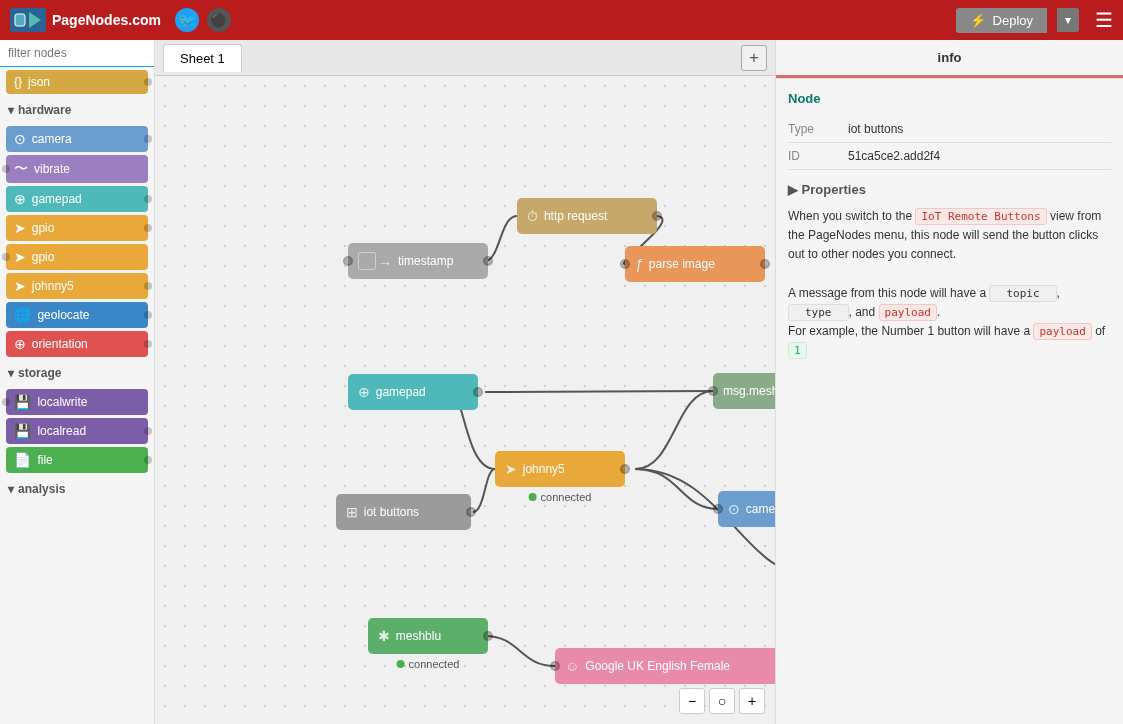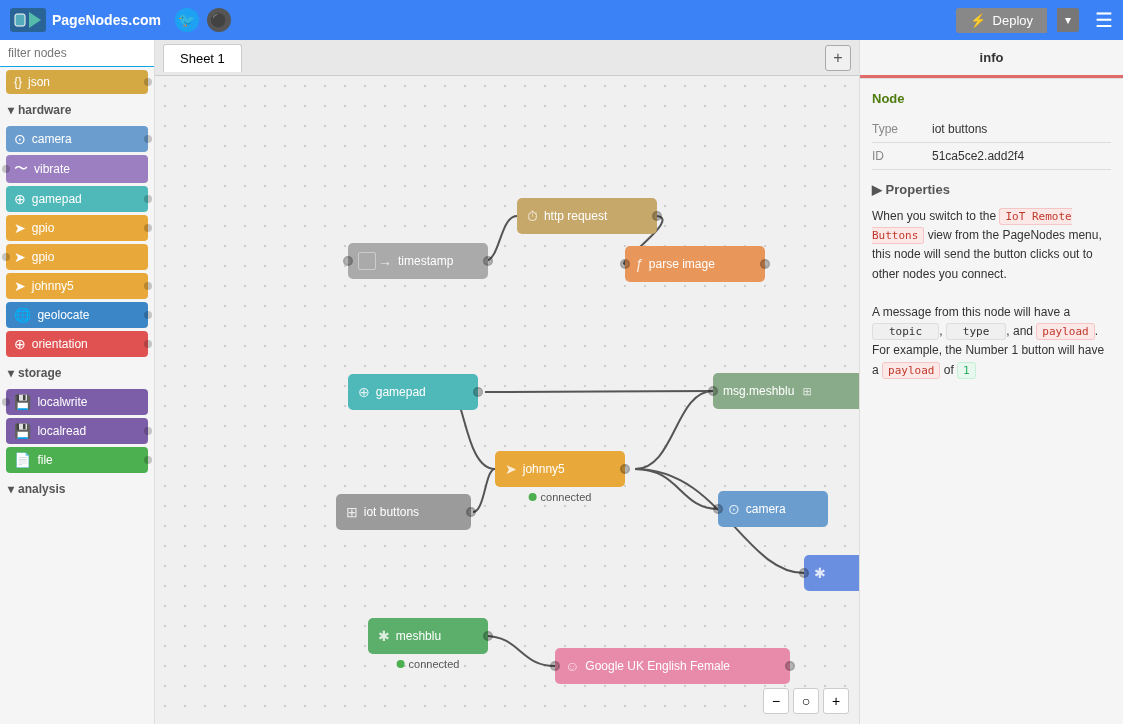--- a/index.html
+++ b/index.html
@@ -1,21 +1,21 @@
 <!DOCTYPE html>
 <html><head>
   <meta charset="utf-8">
   <style>
     * { box-sizing: border-box; margin: 0; padding: 0; }
     body { font-family: Arial, sans-serif; font-size: 13px; background: #f0f0f0; overflow: hidden; }
 
     
     #topbar {
       height: 40px;
-      background: #3b82f6;
+      background: #b91c1c;
       display: flex;
       align-items: center;
       padding: 0 10px;
       gap: 10px;
       color: white;
     }
     #topbar .logo { display: flex; align-items: center; gap: 6px; font-size: 14px; font-weight: bold; color: white; }
     #topbar .logo .logo-icon { width: 36px; height: 24px; background: #2a6496; border-radius: 3px; display: flex; align-items: center; justify-content: center; }
     #topbar .social-icons { display: flex; gap: 8px; margin-left: 4px; }
     #topbar .social-icon { width: 24px; height: 24px; border-radius: 50%; display: flex; align-items: center; justify-content: center; font-size: 14px; cursor: pointer; }
@@ -200,21 +200,21 @@
       pointer-events: none;
     }
     .conn-line {
       fill: none;
       stroke: #555;
       stroke-width: 2;
     }
 
     
     #right-panel {
-      width: 264px;
+      width: 348px;
       background: #f5f5f5;
       border-left: 1px solid #ddd;
       flex-shrink: 0;
       display: flex;
       flex-direction: column;
     }
     #right-tabs {
       display: flex;
       border-bottom: 1px solid #ddd;
     }
@@ -225,21 +225,21 @@
       cursor: pointer;
       font-size: 13px;
       color: #333;
       border-bottom: 3px solid transparent;
     }
     .right-tab.active {
       border-bottom: 3px solid #e06b6b;
       font-weight: bold;
     }
     #right-content { flex: 1; overflow-y: auto; padding: 12px; }
-    .info-section-title { font-size: 13px; font-weight: bold; color: #4d7c0f; margin-bottom: 10px; }
+    .info-section-title { font-size: 13px; font-weight: bold; color: #0f766e; margin-bottom: 10px; }
     .info-row {
       display: flex;
       border-bottom: 1px solid #ddd;
       padding: 6px 0;
     }
     .info-row .info-label { width: 60px; color: #888; font-size: 12px; flex-shrink: 0; }
     .info-row .info-value { font-size: 12px; color: #333; }
     .properties-header {
       display: flex; align-items: center; gap: 6px;
       font-size: 13px; font-weight: bold; color: #555;

